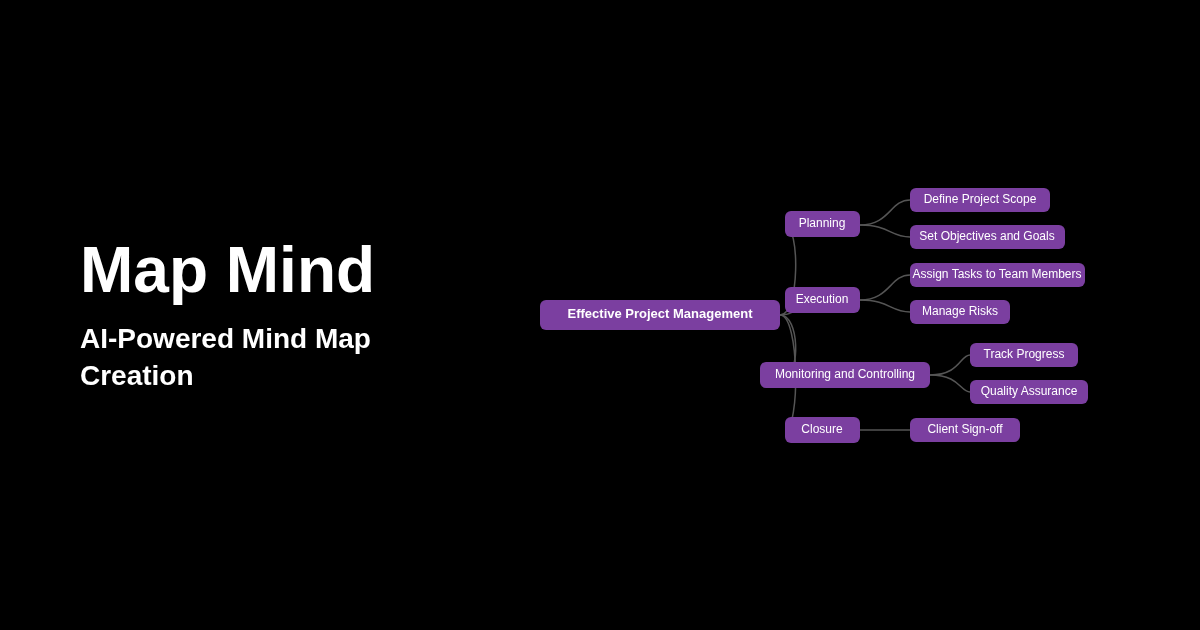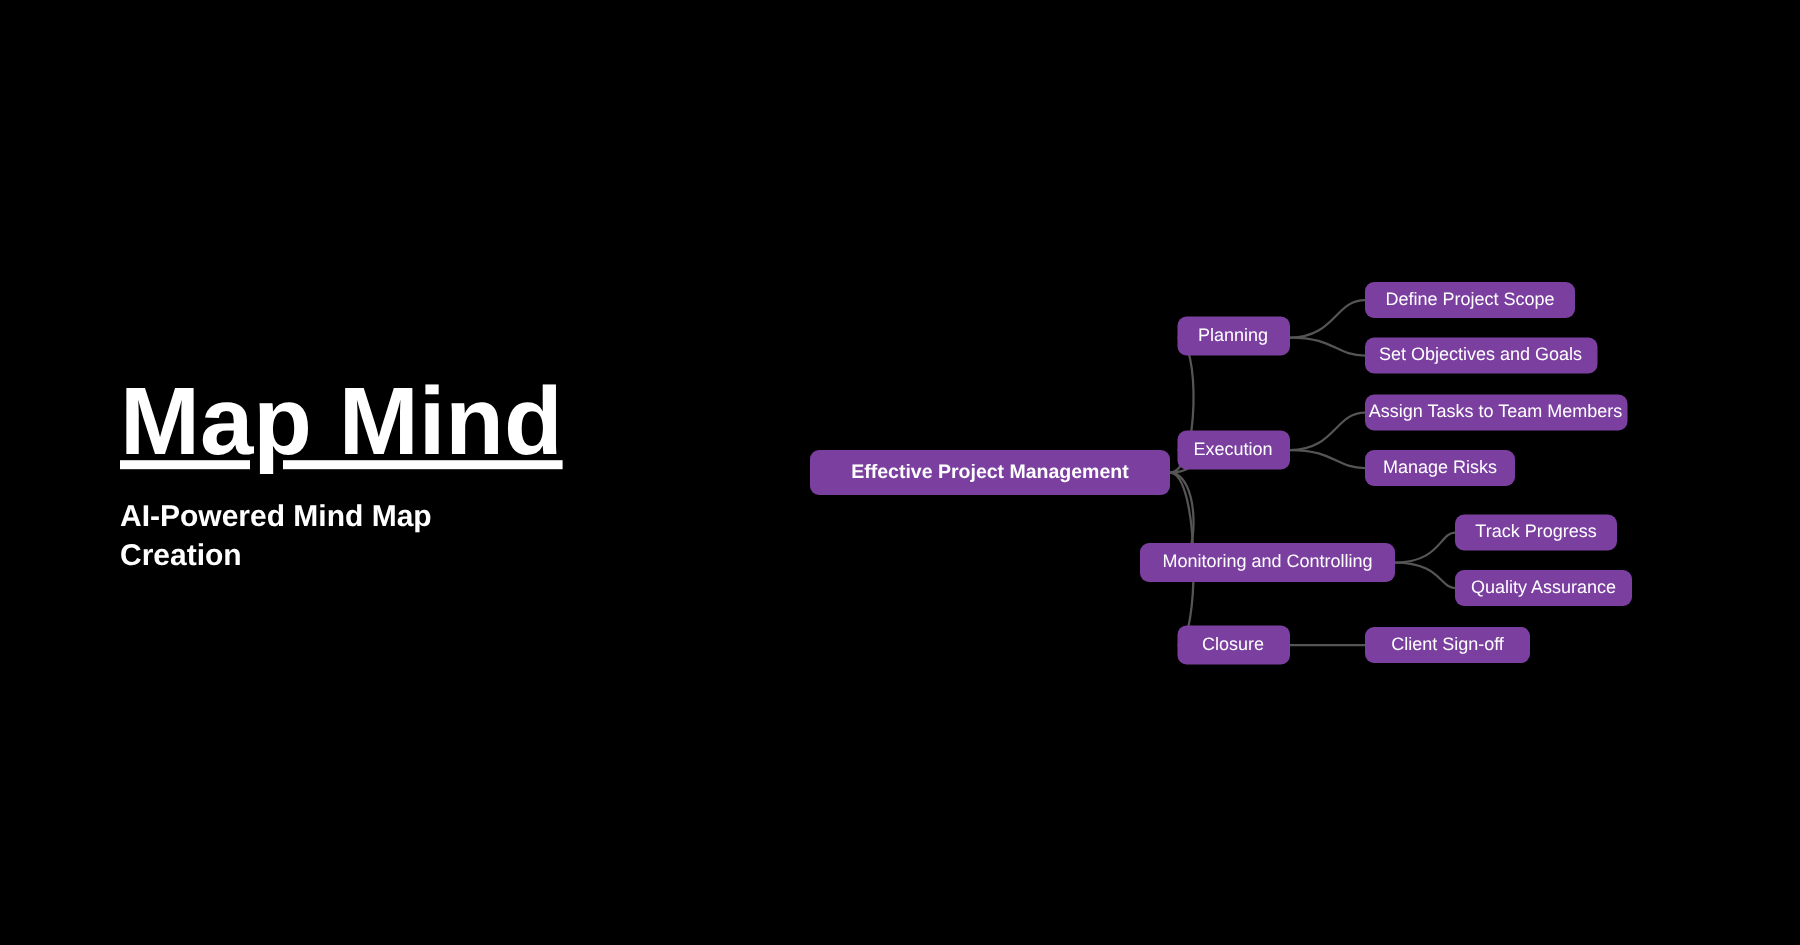--- a/index.html
+++ b/index.html
@@ -19,25 +19,24 @@
       top: 50%;
       transform: translateY(-50%);
       color: #fff;
     }
 
     .app-title {
       font-size: 64px;
       font-weight: 800;
       line-height: 1.1;
       margin-bottom: 16px;
-      text-decoration: underline;
     }
 
     .app-subtitle {
-      font-size: 20px;
+      font-size: 28px;
       font-weight: 700;
       line-height: 1.3;
       color: #fff;
     }
 
     .mindmap-container {
       position: absolute;
       right: 0;
       top: 0;
       width: 750px;

